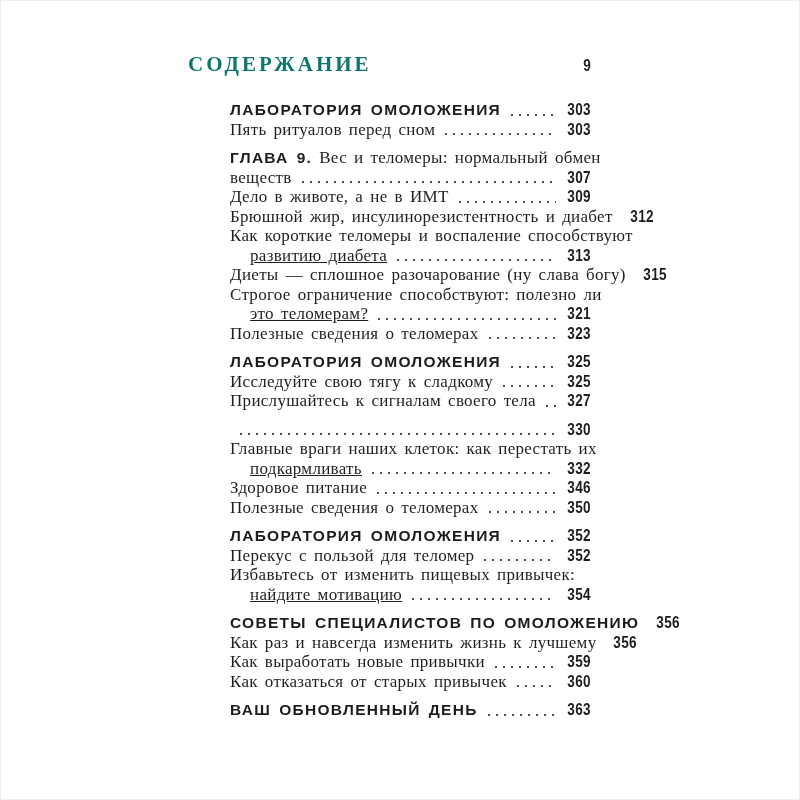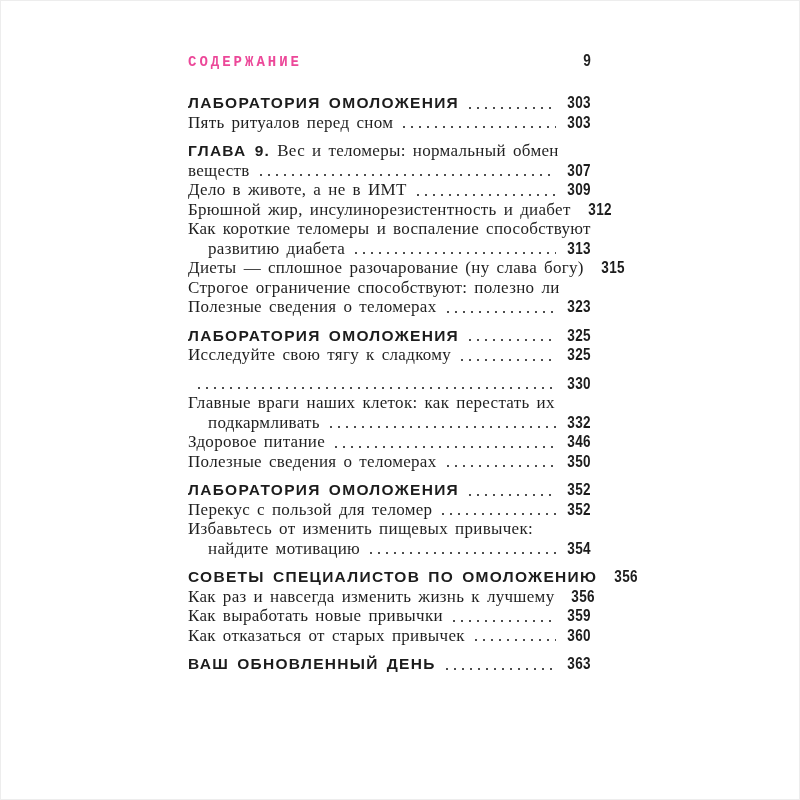--- a/index.html
+++ b/index.html
@@ -23,51 +23,52 @@
     top: 52px;
     width: 403px;
   }
   
   .toc-header {
     display: flex;
     justify-content: space-between;
     align-items: baseline;
   }
   .running-title {
-    font-family: Liberation Mono, monospace;
+    font-family: Liberation Serif, serif;
     font-weight: 700;
-    font-size: 14px;
+    font-size: 21px;
     letter-spacing: 3px;
-    color: #ec4899;
+    color: #0f766e;
   }
   .folio {
     font-family: "Liberation Sans", sans-serif;
     font-weight: 700;
     font-size: 16px;
     display: inline-block;
     transform: scaleX(0.85);
     transform-origin: 100% 60%;
     color: #222;
   }
   
   .toc-list {
     margin-top: 23px;
+    margin-left: 42px;
   }
   .toc-entry { }
   .toc-entry.gap { margin-top: 9px; }
   .toc-line {
     display: flex;
     align-items: baseline;
     line-height: 19.5px;
     font-size: 17px;
     letter-spacing: 0.3px;
     word-spacing: 2.5px;
     white-space: nowrap;
   }
-  .toc-line.indent { padding-left: 20px; }
+  .toc-line.indent { padding-left: 20px; text-decoration: underline; }
   .line-text { flex: 0 0 auto; }
   .heading .line-text,
   .chapter-prefix {
     font-family: "Liberation Sans", sans-serif;
     font-weight: 700;
     font-size: 15.5px;
     letter-spacing: 1.3px;
     color: #1c1c1c;
   }
   .chapter-prefix { margin-right: 7px; flex: 0 0 auto; }
@@ -170,40 +171,52 @@
           <div class="toc-line">
             <span class="line-text">Диеты — сплошное разочарование (ну слава богу)</span>
             <span class="dots"></span>
             <span class="page-num"><span class="pn-inner">315</span></span>
           </div>
         </div>
         <div class="toc-entry entry">
           <div class="toc-line">
             <span class="line-text">Строгое ограничение способствуют: полезно ли</span>
           </div>
+          <div class="toc-line indent">
+            <span class="line-text">это теломерам?</span>
+            <span class="dots"></span>
+            <span class="page-num"><span class="pn-inner">321</span></span>
+          </div>
         </div>
         <div class="toc-entry entry">
           <div class="toc-line">
             <span class="line-text">Полезные сведения о теломерах</span>
             <span class="dots"></span>
             <span class="page-num"><span class="pn-inner">323</span></span>
           </div>
         </div>
         <div class="toc-entry heading gap">
           <div class="toc-line">
             <span class="line-text">ЛАБОРАТОРИЯ ОМОЛОЖЕНИЯ</span>
             <span class="dots"></span>
             <span class="page-num"><span class="pn-inner">325</span></span>
           </div>
         </div>
         <div class="toc-entry entry">
           <div class="toc-line">
             <span class="line-text">Исследуйте свою тягу к сладкому</span>
             <span class="dots"></span>
             <span class="page-num"><span class="pn-inner">325</span></span>
+          </div>
+        </div>
+        <div class="toc-entry entry">
+          <div class="toc-line">
+            <span class="line-text">Прислушайтесь к сигналам своего тела</span>
+            <span class="dots"></span>
+            <span class="page-num"><span class="pn-inner">327</span></span>
           </div>
         </div>
         <div class="toc-entry chapter gap">
           <div class="toc-line">
             <span class="dots"></span>
             <span class="page-num"><span class="pn-inner">330</span></span>
           </div>
         </div>
         <div class="toc-entry entry">
           <div class="toc-line">

